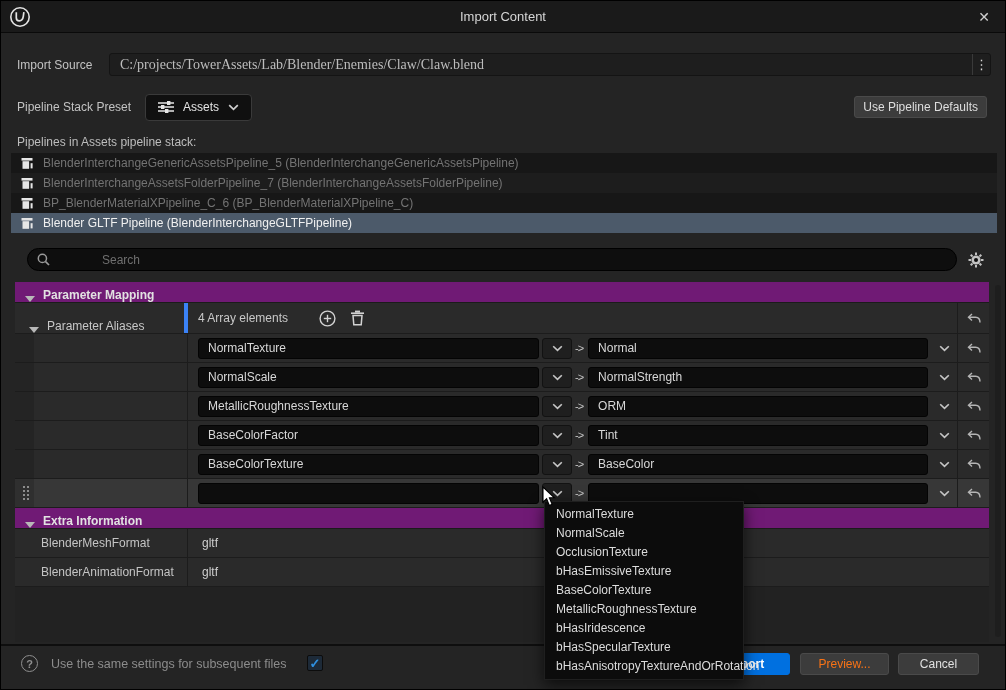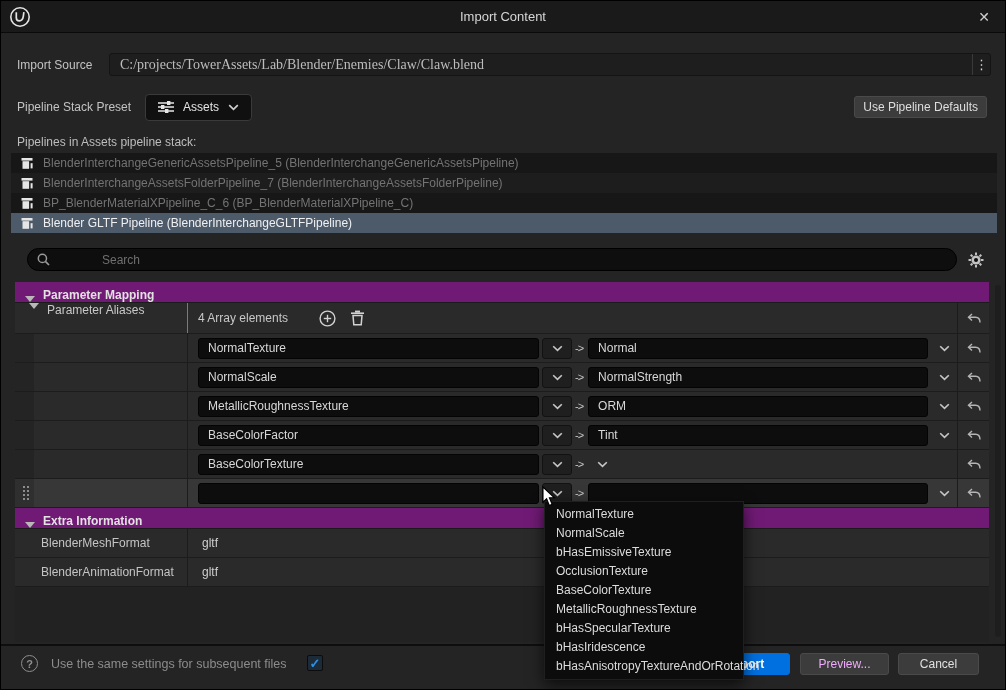--- a/index.html
+++ b/index.html
@@ -82,21 +82,21 @@
   .cat-header .tri { margin-left:10px; }
   .cat-header .cat-title { margin-left:8px; font-weight:bold; color:#e2e2e2; }
   .tri {
     width:0; height:0; border-left:5px solid transparent; border-right:5px solid transparent;
     border-top:6px solid #b8b8b8; display:inline-block;
   }
   .aliases-row {
     height:31px; background:#2a2a2a; border-bottom:1px solid #1c1c1c;
     display:flex; align-items:center;
   }
-  .al-left { width:173px; height:100%; display:flex; align-items:flex-start; border-right:1px solid #3b82f6; }
+  .al-left { width:173px; height:100%; display:flex; align-items:flex-end; border-right:4px solid #3b82f6; }
   .al-left .tri { margin-left:14px; }
   .al-label { margin-left:8px; color:#c8c8c8; }
   .al-count { margin-left:10px; color:#c8c8c8; width:110px; }
   .icon-btn { width:22px; height:22px; display:flex; align-items:center; justify-content:center; margin-left:8px; }
   .al-spacer { flex:1; }
   .reset-cell {
     width:32px; height:100%; border-left:1px solid #1c1c1c;
     display:flex; align-items:center; justify-content:center;
   }
   
@@ -142,21 +142,21 @@
   }
   .footer-check-label { position:absolute; left:50px; top:11px; color:#8c8c8c; font-size:12.5px; }
   .checkbox {
     position:absolute; left:306px; top:9px; width:16px; height:16px;
     background:#1d2a38; border:1px solid #0c0c0c; border-radius:2px;
     display:flex; align-items:center; justify-content:center;
     color:#2f8fdf; font-size:13px; font-weight:bold;
   }
   .btn { position:absolute; top:7px; height:22px; border-radius:3px; display:flex; align-items:center; justify-content:center; font-size:12px; }
   .btn-import { left:700px; width:89px; background:#0070e0; color:#fff; font-weight:bold; border:1px solid #0070e0; }
-  .btn-preview { left:799px; width:89px; background:#3c3c3c; border:1px solid #4a4a4a; color:#f0abfc; }
+  .btn-preview { left:799px; width:89px; background:#3c3c3c; border:1px solid #4a4a4a; color:#f97316; }
   .btn-cancel { left:897px; width:81px; background:#3c3c3c; border:1px solid #4a4a4a; color:#e0e0e0; }
   
   .dropdown {
     position:absolute; left:543px; top:500px; width:200px;
     background:#0c0c0c; border:1px solid #1f1f1f; padding:3px 0;
     box-shadow:0 5px 14px rgba(0,0,0,0.65); z-index:50;
   }
   .dd-item { height:19px; line-height:19px; padding-left:11px; color:#dcdcdc; white-space:nowrap; }
   
   .cursor { position:absolute; left:541px; top:485px; z-index:100; pointer-events:none; }
@@ -447,20 +447,21 @@
             <div class="p-indent"></div>
           </div>
           <div class="p-main">
             <input class="ue-input from" value="BaseColorTexture" style="">
             <span class="chev-btn">
               <svg width="11" height="7" viewBox="0 0 11 7">
                 <path d="M1.2 1.2 L5.5 5.4 L9.8 1.2" fill="none" stroke="#c6c6c6" stroke-width="1.6"></path>
               </svg>
             </span>
             <span class="map-arrow">-&gt;</span>
+            <input class="ue-input to" value="BaseColor" style="">
             <span class="chev-plain">
               <svg width="11" height="7" viewBox="0 0 11 7">
                 <path d="M1.2 1.2 L5.5 5.4 L9.8 1.2" fill="none" stroke="#c6c6c6" stroke-width="1.6"></path>
               </svg>
             </span>
           </div>
           <div class="reset-cell">
             <span style="display:flex;">
               <svg width="14" height="11" viewBox="0 0 14 11">
                 <path d="M5 1 L1.5 4.2 L5 7.4" fill="none" stroke="#b5b5b5" stroke-width="1.4"></path>
@@ -531,26 +532,26 @@
         <span id="checkmark">✓</span>
       </span>
     <button class="btn btn-import">Import</button>
     <button class="btn btn-preview">Preview...</button>
     <button class="btn btn-cancel">Cancel</button>
   </div>
 
   <div class="dropdown" id="dropdown-menu">
       <div class="dd-item">NormalTexture</div>
       <div class="dd-item">NormalScale</div>
+      <div class="dd-item">OcclusionTexture</div>
       <div class="dd-item">bHasEmissiveTexture</div>
-      <div class="dd-item">OcclusionTexture</div>
       <div class="dd-item">BaseColorTexture</div>
       <div class="dd-item">MetallicRoughnessTexture</div>
+      <div class="dd-item">bHasIridescence</div>
       <div class="dd-item">bHasSpecularTexture</div>
-      <div class="dd-item">bHasIridescence</div>
       <div class="dd-item">bHasAnisotropyTextureAndOrRotation</div>
     </div>
 
   <span class="cursor">
     <svg width="15" height="21" viewBox="0 0 15 21">
       <polygon points="1,1 1,16.2 4.6,12.8 7.3,19.5 10.1,18.3 7.4,11.8 12.4,11.8" fill="#ffffff" stroke="#000000" stroke-width="1.1"></polygon>
     </svg>
   </span>
 
 </div>

